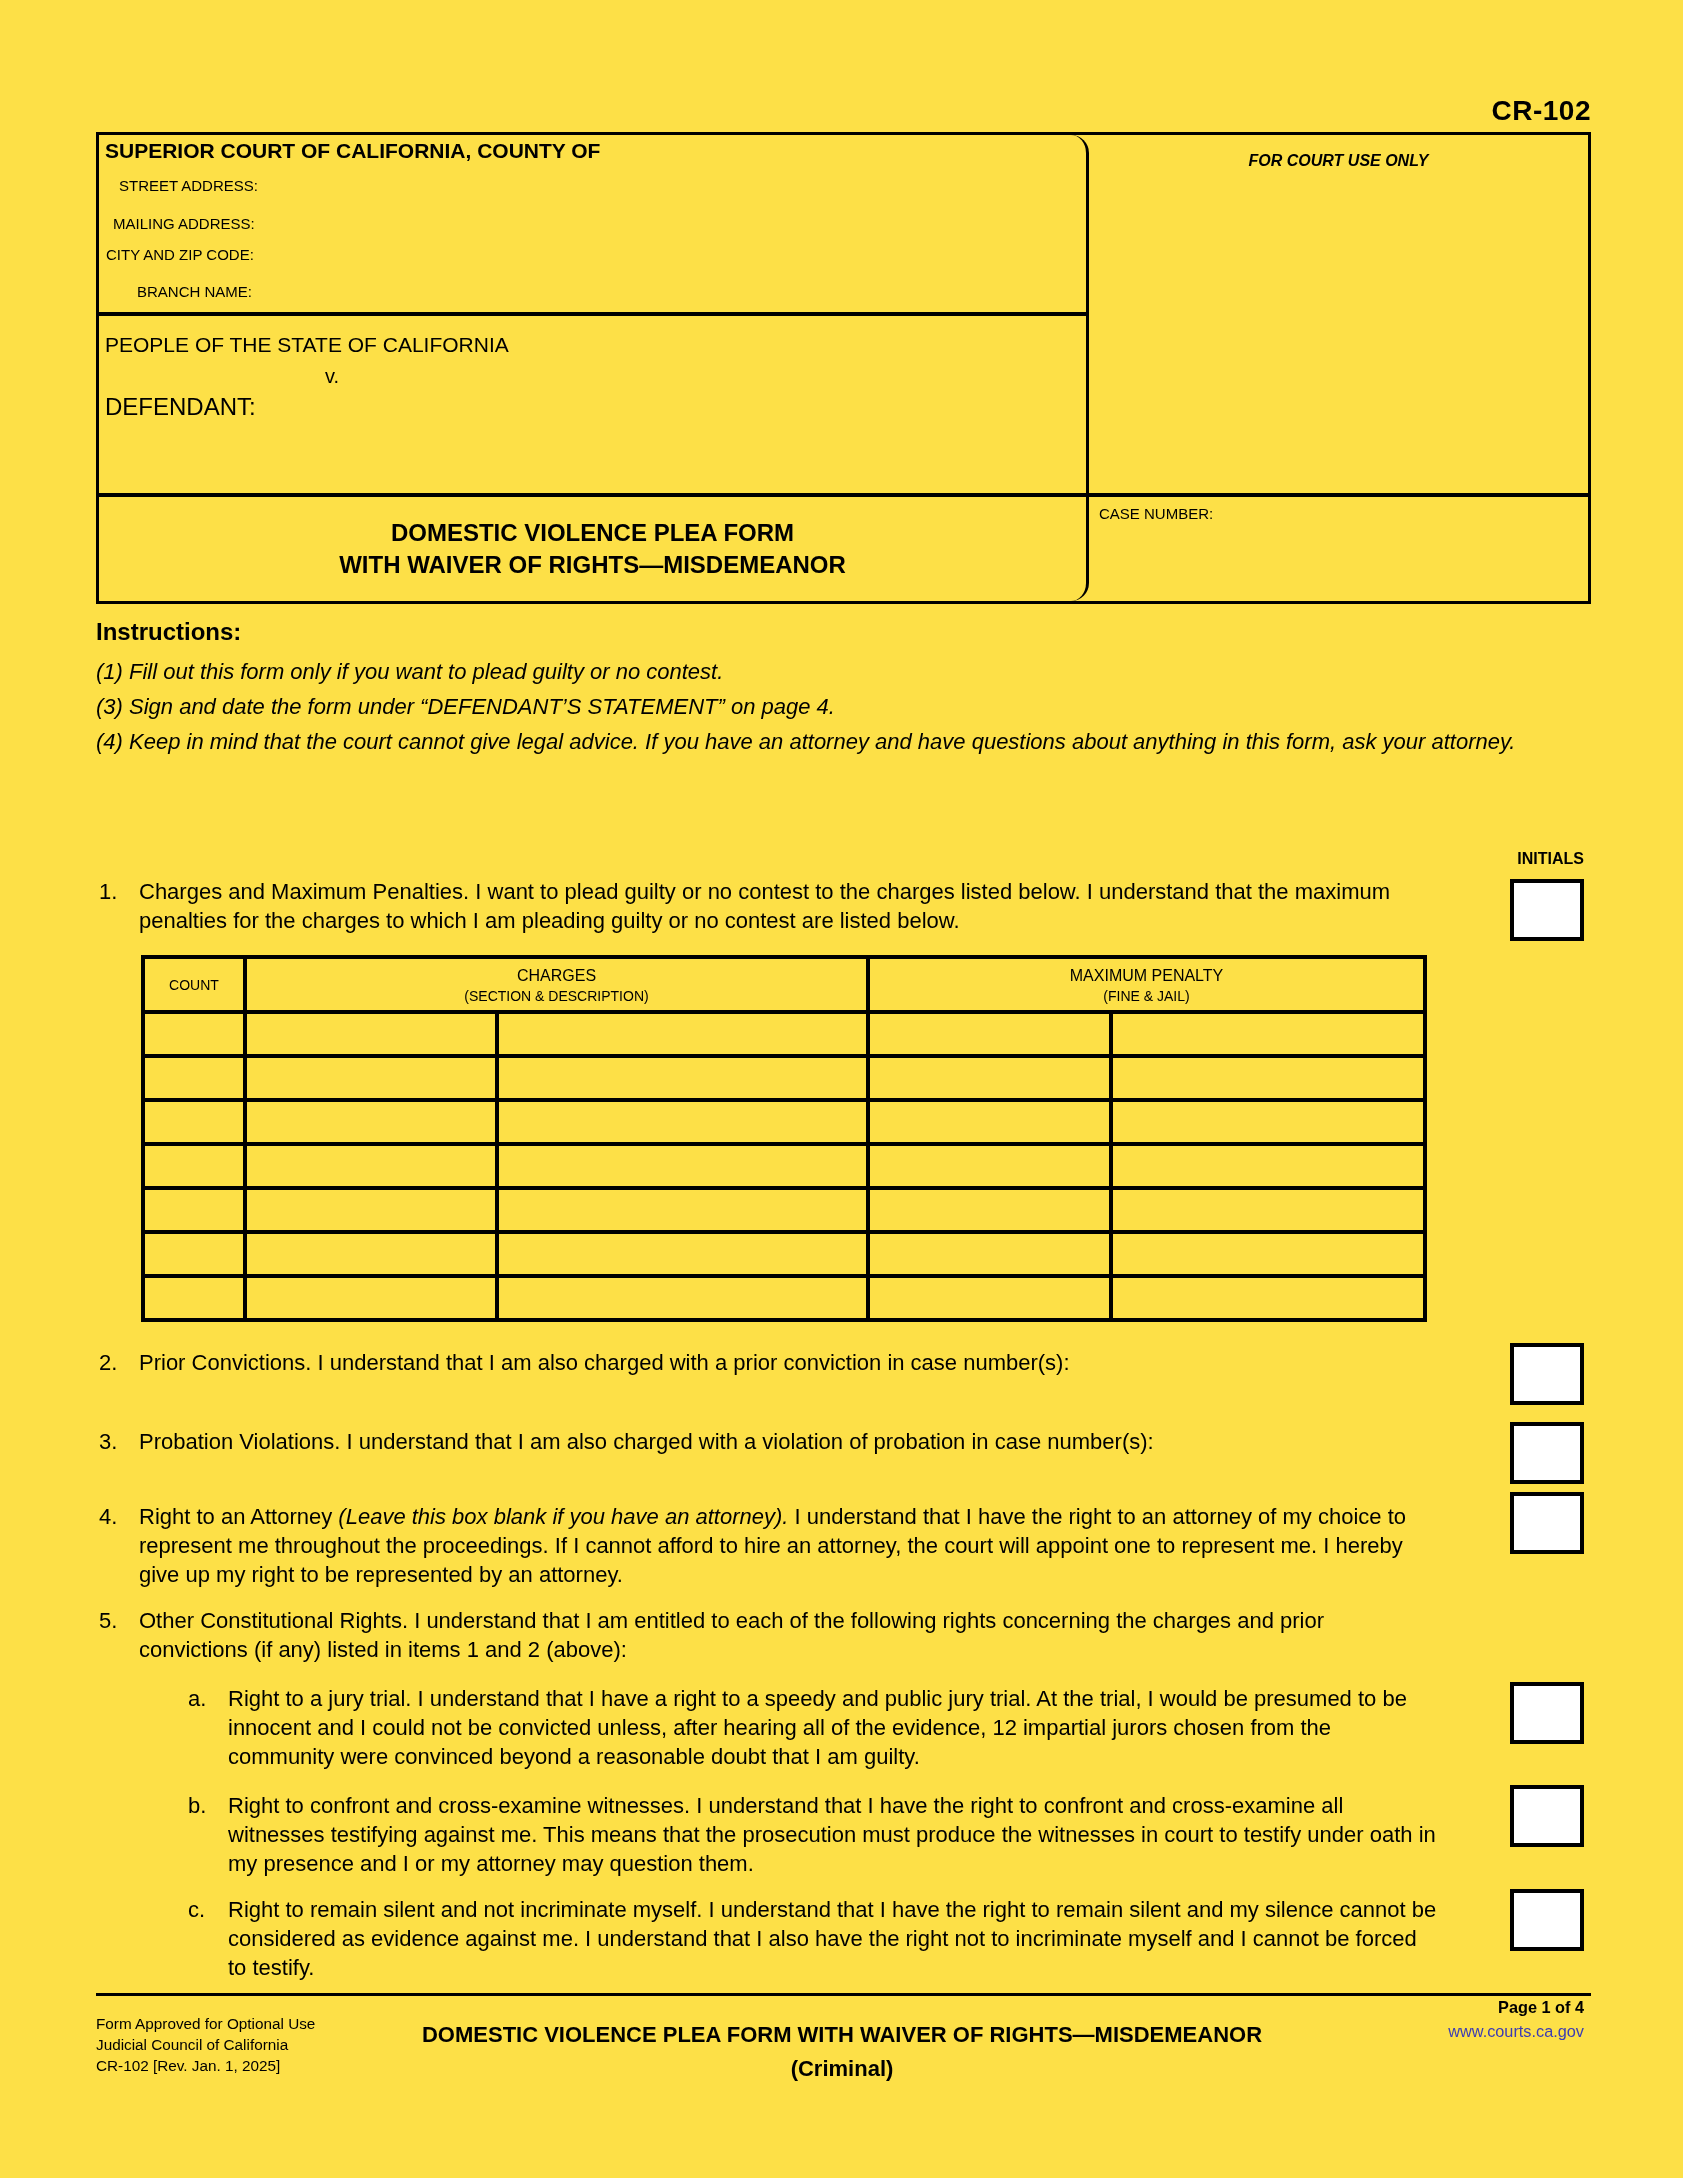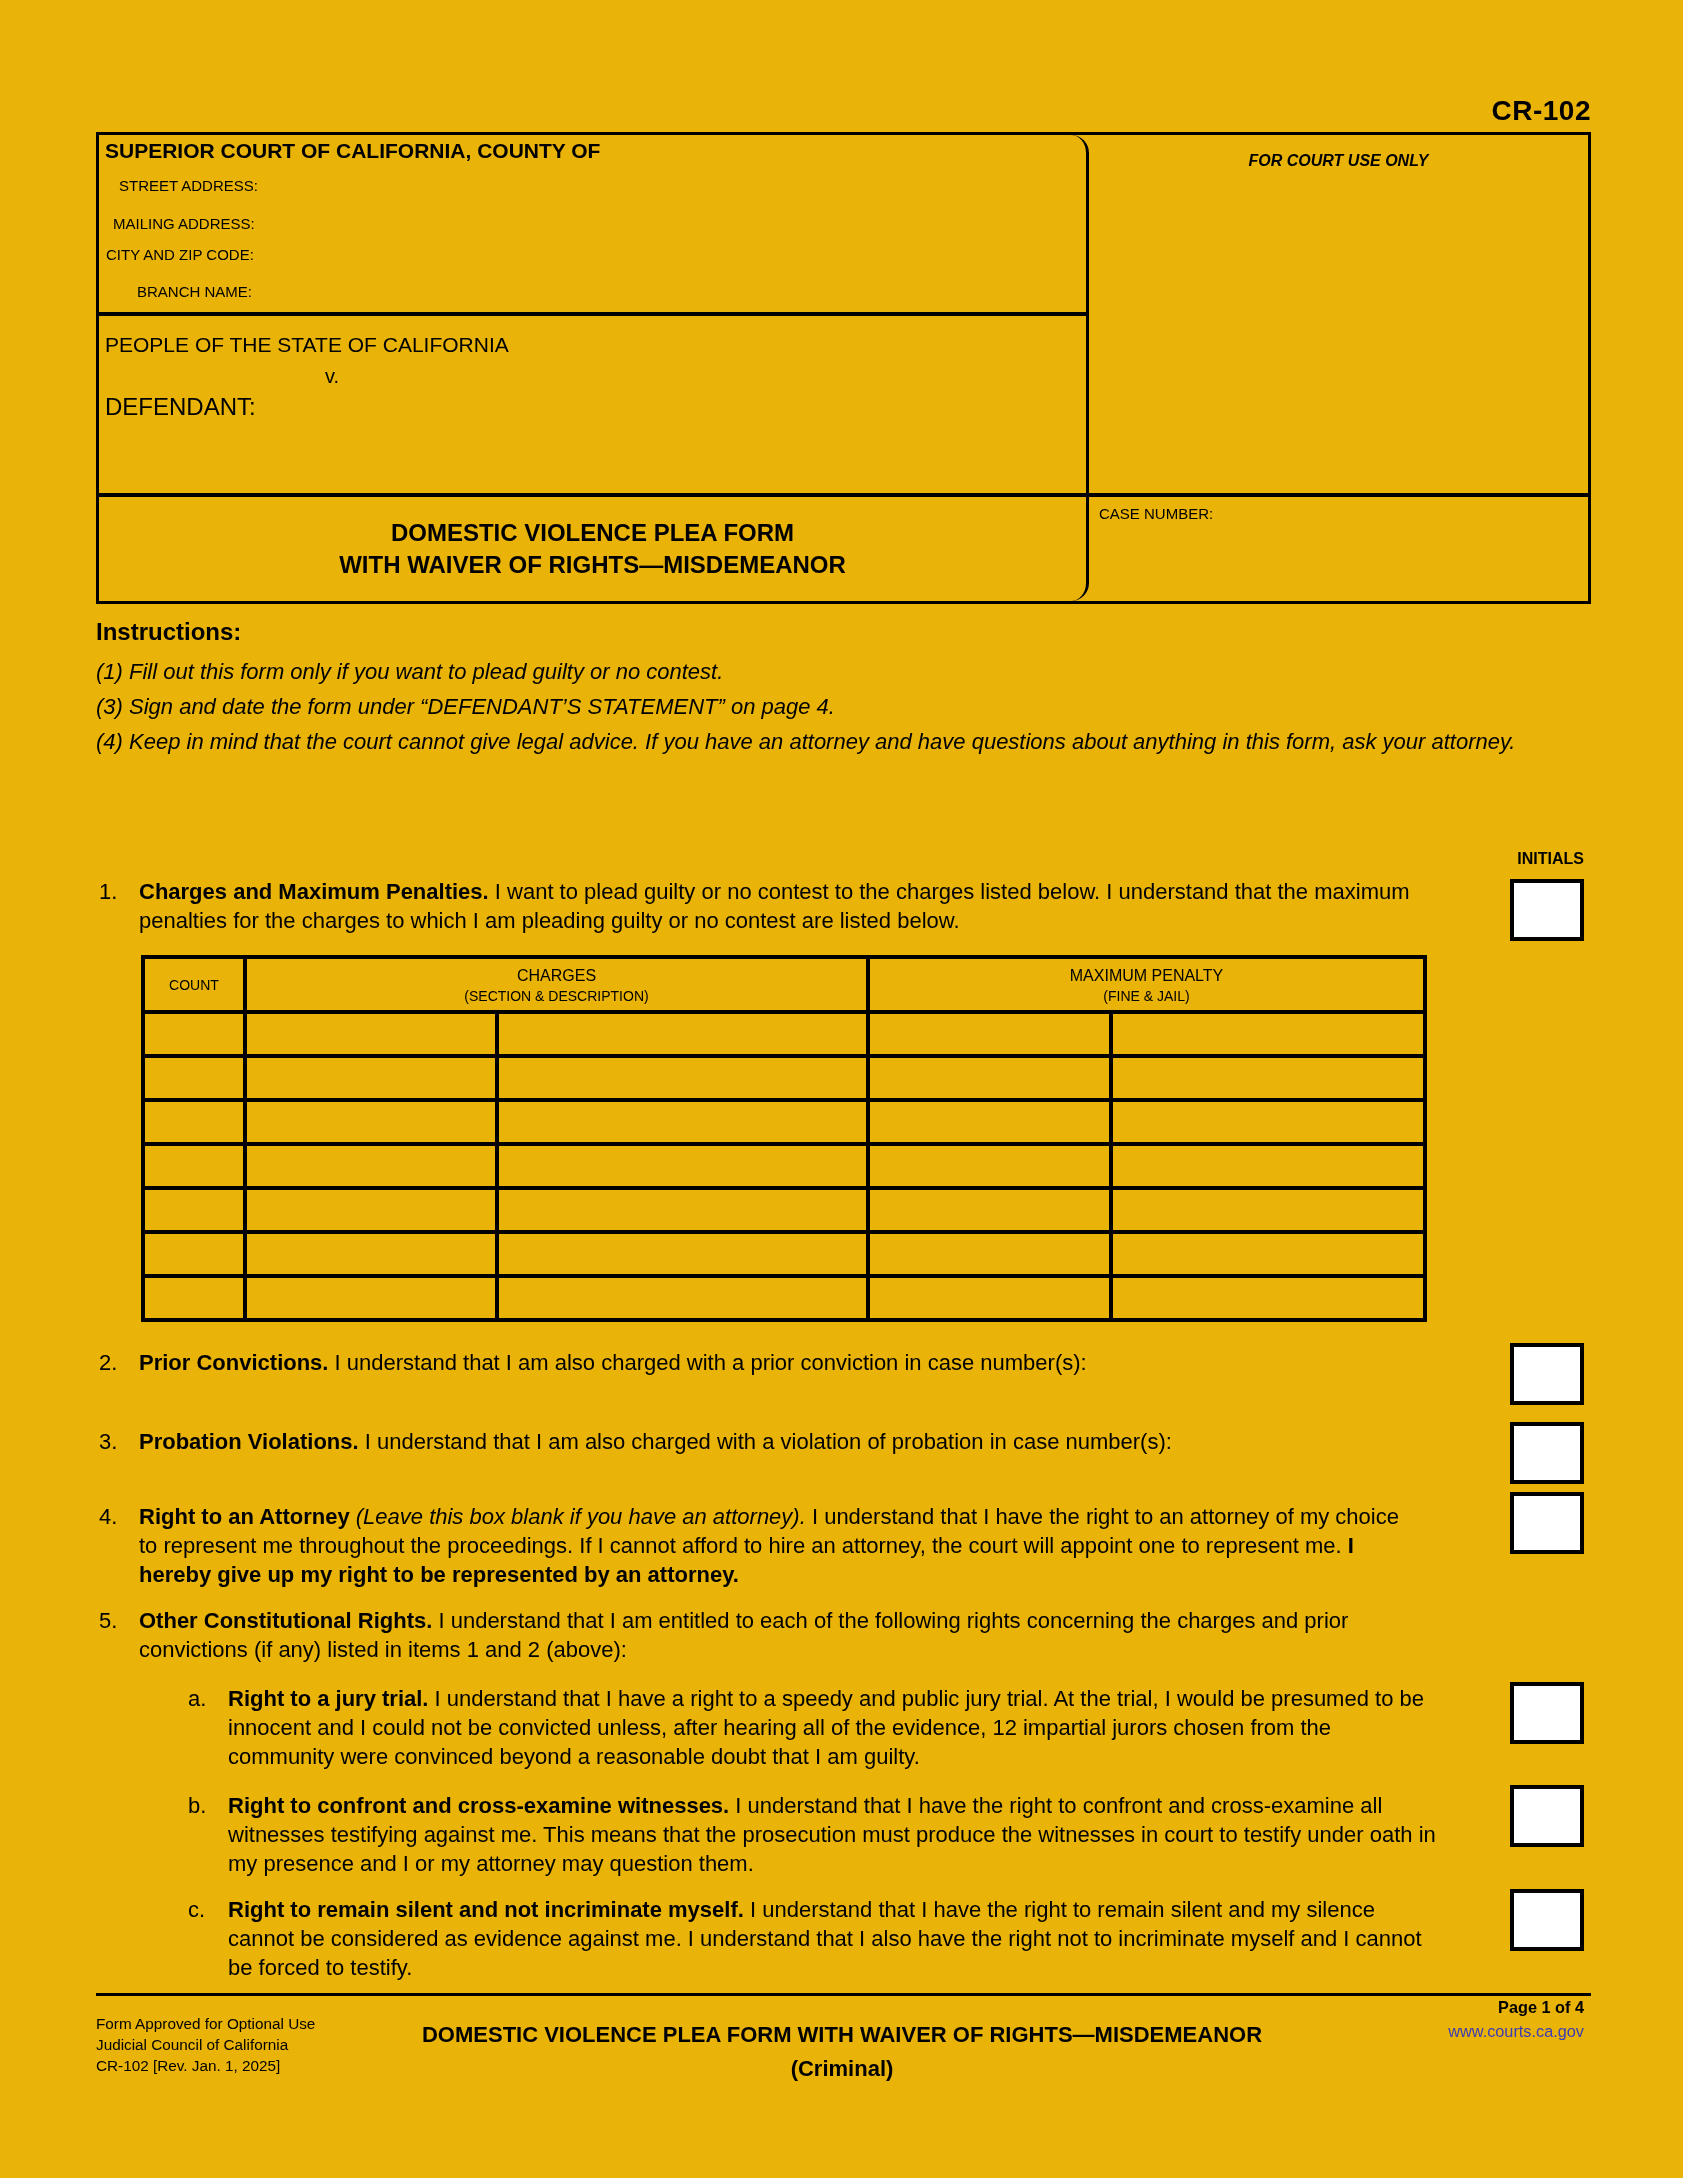--- a/index.html
+++ b/index.html
@@ -1,17 +1,17 @@
 <!DOCTYPE html>
 <html><head>
 <meta charset="utf-8">
 <style>
   html,body { margin:0; padding:0; background:#fff; }
   .page {
-    position:relative; width:1683px; height:2178px; background:#eab308;
+    position:relative; width:1683px; height:2178px; background:#fde047;
     font-family:"Liberation Sans", sans-serif; color:#000;
     overflow:hidden;
   }
 
   
   #form-number {
     position:absolute; top:95px; left:1287px; width:304px;
     text-align:right; font-size:28px; font-weight:bold; letter-spacing:0.5px;
   }
 
@@ -67,21 +67,21 @@
   .item .num { flex:0 0 40px; }
   .item .txt { flex:1; }
   #item1  { left:99px; top:877px;  width:1322px; }
   #item2  { left:99px; top:1348px; width:1322px; }
   #item3  { left:99px; top:1427px; width:1322px; }
   #item4  { left:99px; top:1502px; width:1322px; }
   #item5  { left:99px; top:1606px; width:1322px; }
   #item5a { left:188px; top:1684px; width:1249px; }
   #item5b { left:188px; top:1791px; width:1249px; }
   #item5c { left:188px; top:1895px; width:1249px; }
-  .b { font-weight:bold; }
+  .b { font-weight:normal; }
   .i { font-style:italic; }
 
   
   #charges-table { position:absolute; left:141px; top:955px; width:1282px;
                    border-collapse:collapse; table-layout:fixed; }
   #charges-table th, #charges-table td { border:4px solid #000; padding:0; }
   #charges-table thead th { height:51px; font-weight:normal; text-align:center; vertical-align:middle; }
   .th-count { font-size:14px; }
   .th-main  { font-size:16px; line-height:22px; display:block; }
   .th-sub   { font-size:14px; line-height:18px; display:block; }

